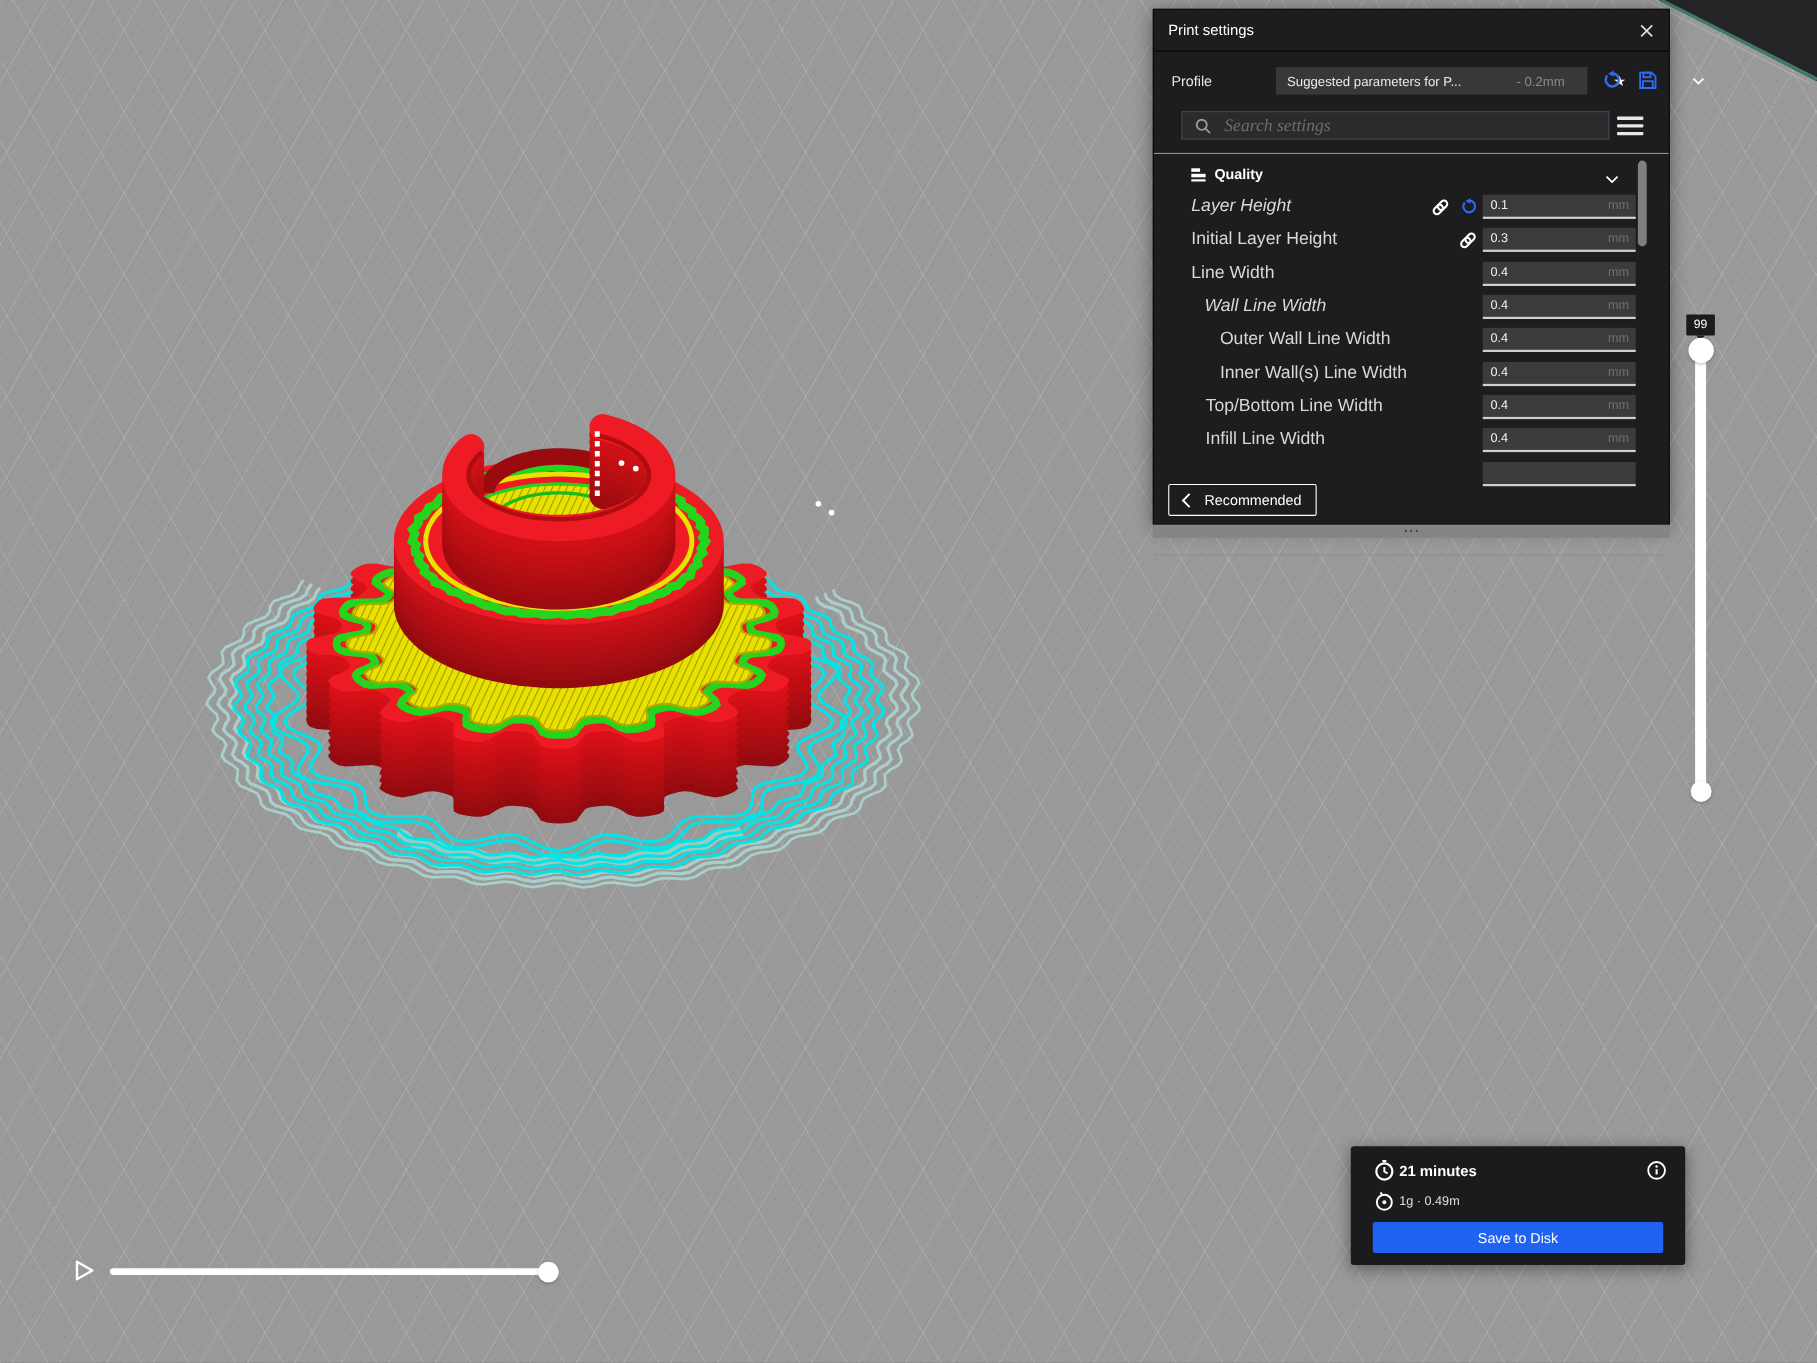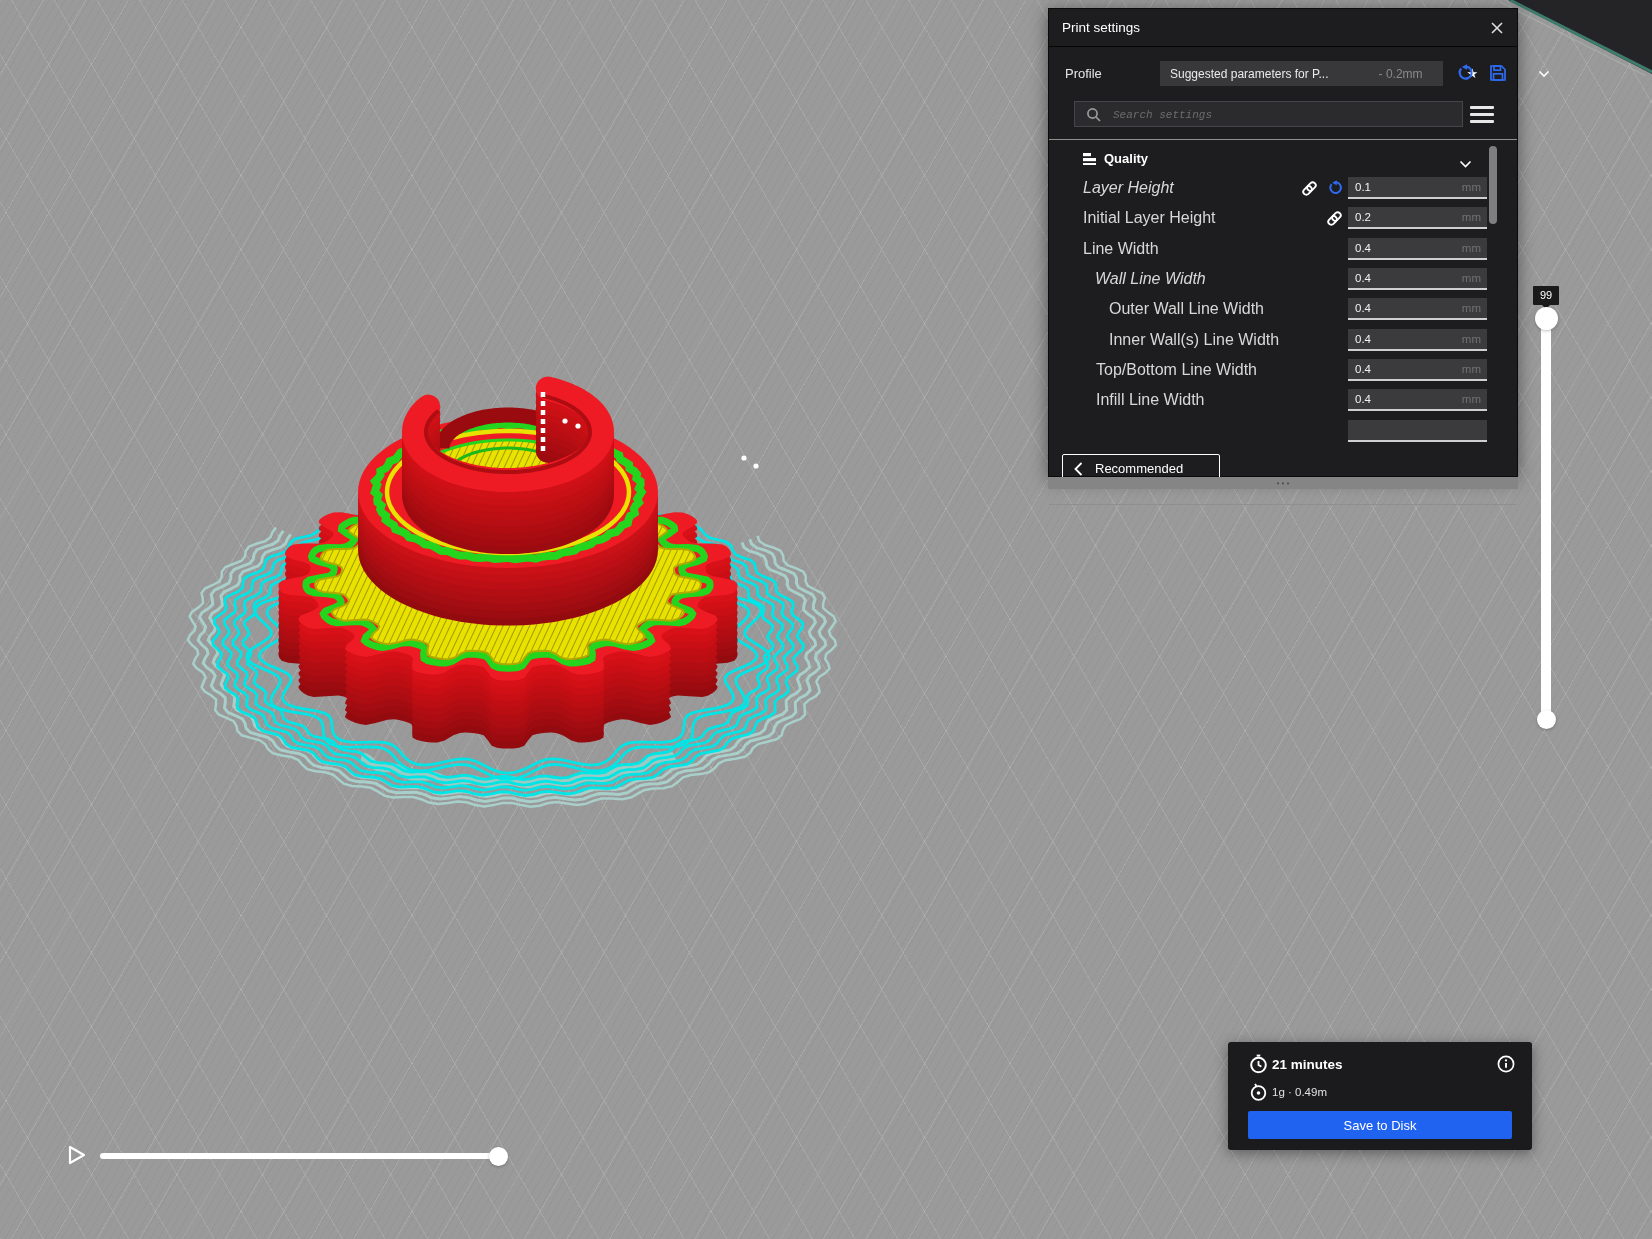--- a/index.html
+++ b/index.html
@@ -23,42 +23,42 @@
   .profile-dd{position:absolute;left:111px;top:52px;width:283px;height:25px;background:#38383b;
     display:flex;align-items:center;padding:0 10px;box-sizing:border-box;font-size:12px;cursor:pointer;gap:44px;}
   .profile-dd .pv{color:#eaeaea;white-space:nowrap;}
   .profile-dd .ps{color:#8a8a8a;margin-left:6px;white-space:nowrap;}
   .profile-dd .star{margin-left:auto;color:#fff;font-size:13px;}
   .profile-dd .chev{margin-left:16px;display:flex;}
   .hdr-ic{position:absolute;top:55px;width:18px;height:18px;cursor:pointer;}
   .search-wrap{position:absolute;left:25px;top:92px;width:389px;height:26px;background:#2b2b2e;
     border:1px solid #46464a;box-sizing:border-box;}
   .search-wrap input{position:absolute;left:36px;top:0;width:340px;height:24px;background:transparent;border:none;outline:none;
-    font-family:Liberation Mono, monospace;font-size:11px;color:#ddd;}
+    font-family:Liberation Serif, serif;font-size:16px;color:#ddd;}
   .search-wrap input::placeholder{color:#6d6d6d;font-style:italic;}
   .search-ic{position:absolute;left:11px;top:5px;}
   .hamburger{position:absolute;left:421px;top:97px;width:24px;height:17px;display:flex;flex-direction:column;justify-content:space-between;cursor:pointer;}
   .hamburger i{display:block;height:2.6px;background:#e8e8e8;border-radius:1px;}
 
   .scroll-area{position:absolute;left:0;top:130px;width:468px;height:366px;overflow:hidden;
     border-top:1px solid #8f8f8f;border-bottom:1px solid #8f8f8f;box-sizing:border-box;}
   .sect-hd{position:absolute;left:0;top:7px;width:440px;height:24px;cursor:pointer;}
   .sect-hd .qic{position:absolute;left:33px;top:4px;}
   .sect-hd .qt{position:absolute;left:55px;top:0;line-height:24px;font-size:13px;font-weight:bold;color:#fff;}
   .sect-hd .qc{position:absolute;left:410px;top:8px;}
   .srow{position:absolute;left:0;width:440px;height:22px;}
   .srow .lbl{position:absolute;top:0;line-height:22px;font-size:16px;color:#d8d8d8;white-space:nowrap;}
   .row-ics{position:absolute;left:228px;top:3px;width:66px;display:flex;justify-content:flex-end;gap:9px;}
   .row-ics svg{display:none;cursor:pointer;}
   .sinput{position:absolute;left:299px;top:0;width:139px;height:20px;background:#3b3b3d;
     border-bottom:2px solid #cfcfcf;cursor:text;}
   .sinput .val{position:absolute;left:7px;top:0;line-height:20px;font-size:11.5px;color:#f2f2f2;}
   .sinput .unit{position:absolute;right:6px;top:0;line-height:20px;font-size:11.5px;color:#717171;}
   .scrollbar{position:absolute;left:440px;top:137px;width:8px;height:78px;background:#7f7f81;border-radius:4px;cursor:pointer;}
-  .rec-btn{position:absolute;left:13px;top:445px;width:158px;height:29px;border:1px solid #fff;border-radius:2px;
+  .rec-btn{position:absolute;left:13px;top:431px;width:135px;height:29px;border:1px solid #fff;border-radius:2px;
     box-sizing:border-box;display:flex;align-items:center;cursor:pointer;}
   .rec-btn svg{margin-left:11px;}
   .rec-btn span{margin-left:12px;font-size:13px;color:#fff;}
   .panel-strip{position:absolute;left:1048px;top:477px;width:470px;height:12px;background:#858585;z-index:6;
     display:flex;align-items:center;justify-content:center;cursor:ns-resize;}
   .panel-strip span{color:#3f3f3f;font-size:15px;line-height:10px;}
   .lbadge{position:absolute;left:1533px;top:286px;width:26px;height:19px;background:#1b1b1b;color:#fff;
     font-size:11px;text-align:center;line-height:19px;border-radius:1px;z-index:4;}
   .lbadge:after{content:"";position:absolute;left:9px;top:19px;border:4px solid transparent;border-top-color:#1b1b1b;}
   .ltrack{position:absolute;left:1541px;top:316px;width:9.5px;height:404px;background:#fff;border-radius:5px;z-index:3;cursor:pointer;}
@@ -252,21 +252,21 @@
     <span class="row-ics">
       <svg class="ic-link" width="17" height="17" viewBox="0 0 17 17" style="display: block;">
         <g stroke="#fff" stroke-width="1.9" fill="none" transform="rotate(-45 8.5 8.5)">
           <rect x="1" y="5.5" width="9.5" height="6" rx="3"></rect>
           <rect x="6.5" y="5.5" width="9.5" height="6" rx="3"></rect>
         </g>
       </svg>
 
     </span>
     <div class="sinput">
-      <span class="val">0.2</span>
+      <span class="val">0.3</span>
       <span class="unit">mm</span>
     </div>
   </div>
           <div class="srow" style="top: 98px;">
     <span class="lbl" style="left: 34px;">Line Width</span>
     <span class="row-ics">
       
       
     </span>
     <div class="sinput">

